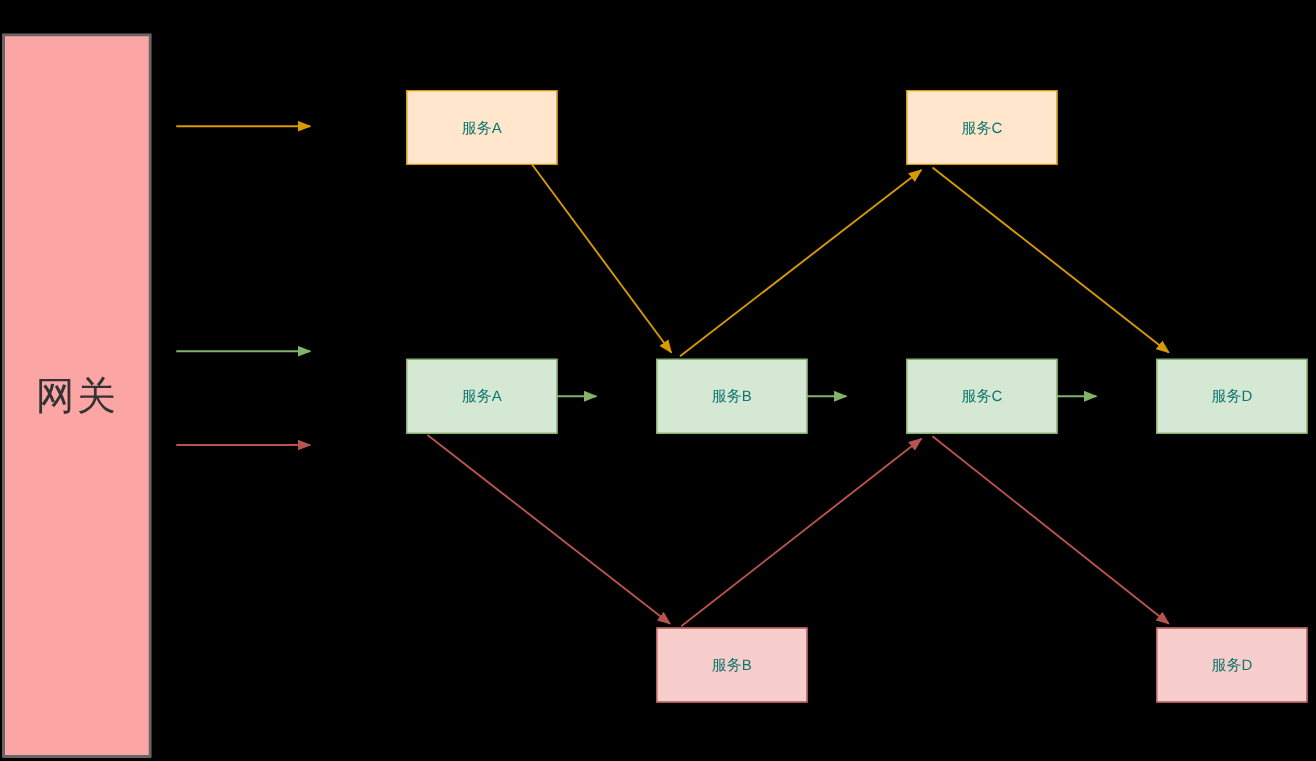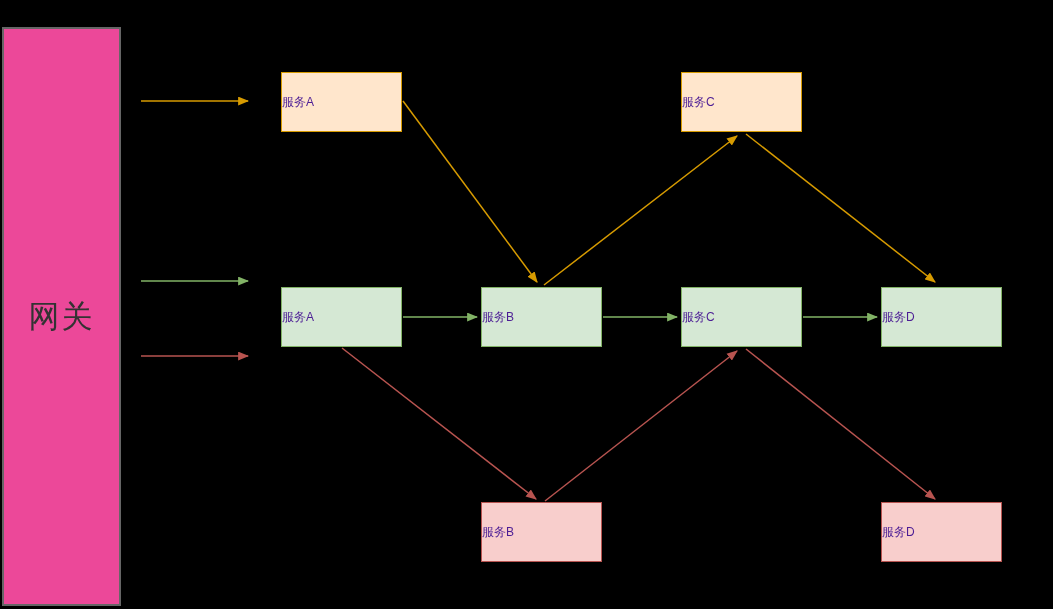--- a/index.html
+++ b/index.html
@@ -20,36 +20,37 @@
     left: 0; top: 0;
     width: 1053px;
     height: 609px;
     pointer-events: none;
   }
   .node {
     position: absolute;
     box-sizing: border-box;
     display: flex;
     align-items: center;
-    justify-content: flex-start;
+    justify-content: center;
     width: 121px;
     height: 60px;
     font-size: 12px;
-    color: #4c1d95;
+    color: #0f766e;
     white-space: nowrap;
+    margin-left: 44px;
   }
   .node.orange { background: #ffe6cc; border: 1px solid #d79b00; }
   .node.green  { background: #d5e8d4; border: 1px solid #82b366; }
   .node.red    { background: #f8cecc; border: 1px solid #b85450; }
   .gateway {
     position: absolute;
     left: 2px; top: 27px;
     width: 119px; height: 579px;
     box-sizing: border-box;
-    background: #ec4899;
+    background: #fca5a5;
     border: 2px solid #666666;
     display: flex;
     align-items: center;
     justify-content: center;
     font-size: 31px;
     color: #333;
     letter-spacing: 2px;
   }
 </style>
 </head>

